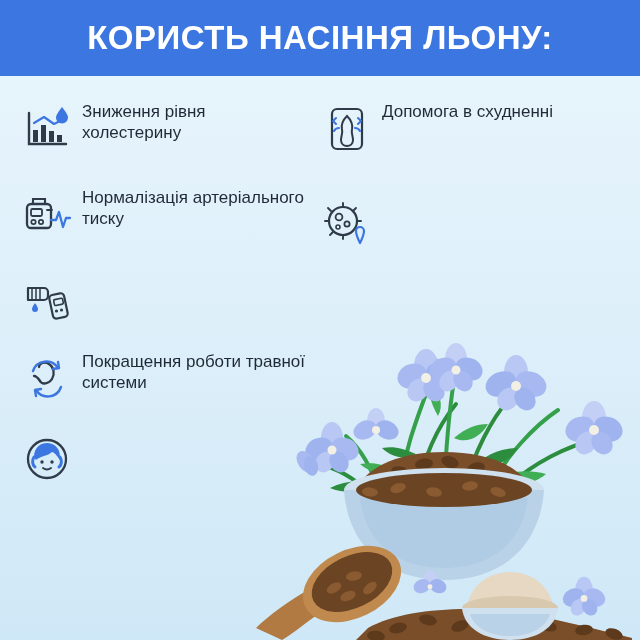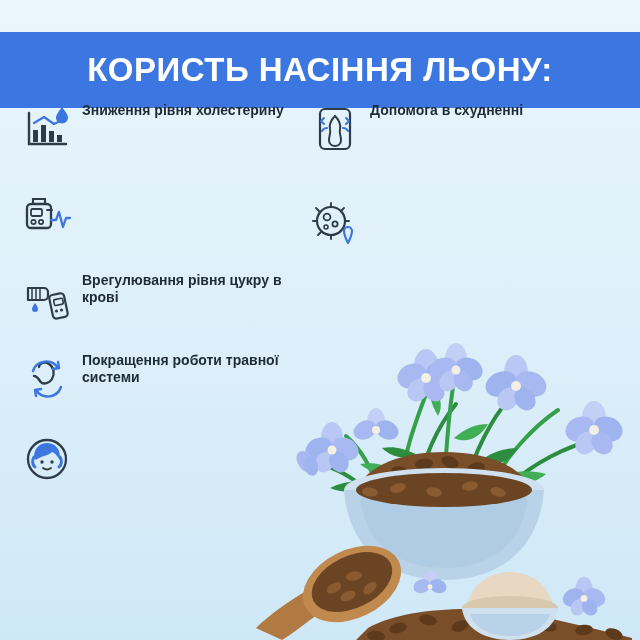--- a/index.html
+++ b/index.html
@@ -24,21 +24,20 @@
   .header {
     position: absolute;
     left: 0;
     top: 0;
     width: 640px;
     height: 76px;
     background: #3c76e0;
     display: flex;
     align-items: center;
     justify-content: center;
-    margin-top: 32px;
   }
   .header-title {
     color: #ffffff;
     font-size: 33px;
     font-weight: bold;
     letter-spacing: 0.5px;
     text-align: center;
     white-space: nowrap;
   }
   
@@ -46,43 +45,43 @@
     position: absolute;
     display: flex;
     flex-direction: column;
   }
   .col-left {
     left: 18px;
     top: 100px;
     width: 290px;
   }
   .col-right {
-    left: 306px;
+    left: 318px;
     top: 100px;
     width: 310px;
   }
   .benefit {
     display: flex;
     align-items: flex-start;
     margin-bottom: 18px;
   }
   .benefit .icon-box {
     width: 58px;
     min-width: 58px;
     height: 58px;
     display: flex;
     align-items: center;
     justify-content: center;
   }
   .benefit .icon-box svg {
     display: block;
   }
   .benefit .benefit-text {
-    font-size: 14px;
-    font-weight: bold;
+    font-size: 17px;
+    font-weight: normal;
     color: #1f2a36;
     line-height: 1.22;
     padding-top: 2px;
     padding-left: 6px;
   }
   
   .col-left .benefit:nth-child(1) { margin-bottom: 28px; }
   .col-left .benefit:nth-child(2) { margin-bottom: 26px; }
   .col-left .benefit:nth-child(3) { margin-bottom: 22px; }
   .col-left .benefit:nth-child(4) { margin-bottom: 22px; }
@@ -129,35 +128,35 @@
         <svg width="50" height="50" viewBox="0 0 50 50" fill="none">
           <rect x="5" y="14" width="24" height="24" rx="4" stroke="#2f3b48" stroke-width="2.3"></rect>
           <rect x="9" y="19" width="11" height="7" rx="1.5" stroke="#2f3b48" stroke-width="1.8"></rect>
           <circle cx="11.5" cy="32" r="2.2" stroke="#2f3b48" stroke-width="1.7"></circle>
           <circle cx="19" cy="32" r="2.2" stroke="#2f3b48" stroke-width="1.7"></circle>
           <path d="M11 14 V9 h12 v5" stroke="#2f3b48" stroke-width="2.1"></path>
           <path d="M25 20 h5" stroke="#2f3b48" stroke-width="1.8" stroke-linecap="round"></path>
           <path d="M29 30 h5 l3 -8 l4 15 l3 -9 h4" stroke="#3c76e0" stroke-width="2.3" fill="none" stroke-linecap="round" stroke-linejoin="round"></path>
         </svg>
       </span>
+      <span class="benefit-text">Нормалізація артеріального тиску</span>
     </div>
 
     <div class="benefit">
       <span class="icon-box">
         <svg width="50" height="50" viewBox="0 0 50 50" fill="none">
           <path d="M6 14 h16 a4 4 0 0 1 4 4 v4 a4 4 0 0 1 -4 4 h-16 z" stroke="#2f3b48" stroke-width="2.2" stroke-linejoin="round"></path>
           <path d="M10 14 v12 M14 14 v12 M18 14 v12" stroke="#2f3b48" stroke-width="1.5"></path>
           <path d="M13 29 C13 29 10 33 10 35 a3 3 0 0 0 6 0 C16 33 13 29 13 29 Z" fill="#3c76e0"></path>
           <rect x="29" y="20" width="15" height="24" rx="3.5" stroke="#2f3b48" stroke-width="2.2" transform="rotate(-12 36 32)"></rect>
           <rect x="32" y="25" width="9" height="6" rx="1.2" stroke="#2f3b48" stroke-width="1.6" transform="rotate(-12 36 28)"></rect>
           <circle cx="34.5" cy="37" r="1.6" fill="#2f3b48"></circle>
           <circle cx="39.5" cy="36" r="1.6" fill="#2f3b48"></circle>
         </svg>
       </span>
-      <span class="benefit-text">Врегулювання рівня цукру в крові</span>
     </div>
 
     <div class="benefit">
       <span class="icon-box">
         <svg width="50" height="50" viewBox="0 0 50 50" fill="none">
           <path d="M17 13 C17 9 23 7 27 10 C32 13 33 20 30 25 C27 30 20 31 18 27" stroke="#2f3b48" stroke-width="2.3" fill="none" stroke-linecap="round"></path>
           <path d="M18 27 C16 24 14 22 12 22" stroke="#2f3b48" stroke-width="2.3" fill="none" stroke-linecap="round"></path>
           <path d="M11 17 A14 14 0 0 1 36 14" stroke="#3c76e0" stroke-width="2.4" fill="none" stroke-linecap="round"></path>
           <path d="M36 8 l1 6 l-6 1" stroke="#3c76e0" stroke-width="2.4" fill="none" stroke-linecap="round" stroke-linejoin="round"></path>
           <path d="M39 33 A14 14 0 0 1 14 36" stroke="#3c76e0" stroke-width="2.4" fill="none" stroke-linecap="round"></path>

